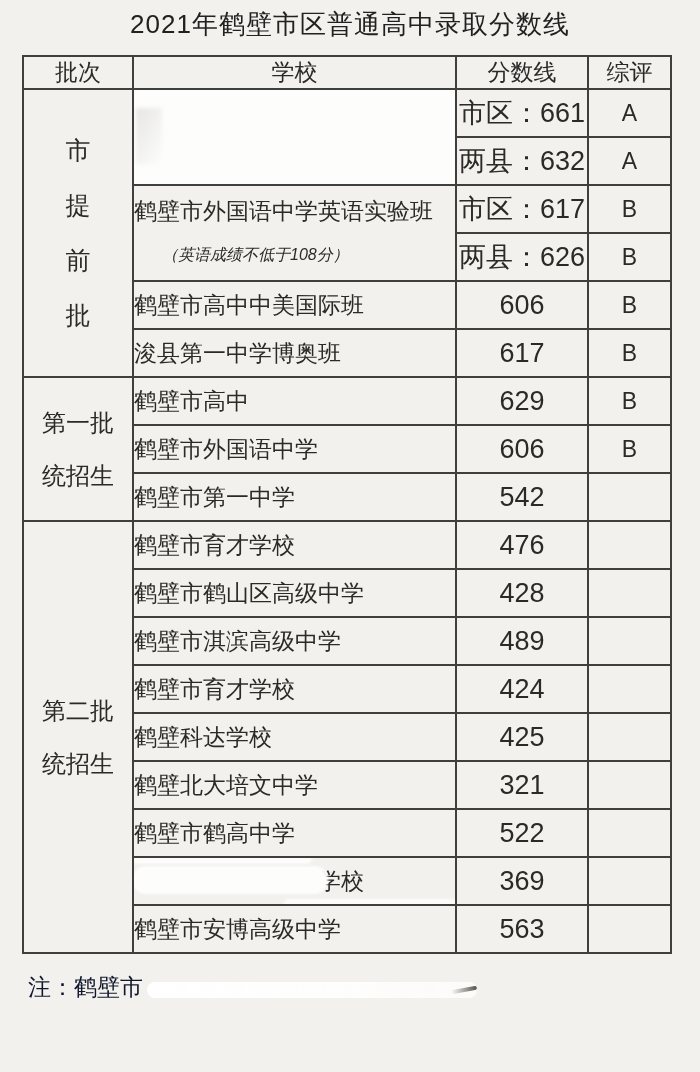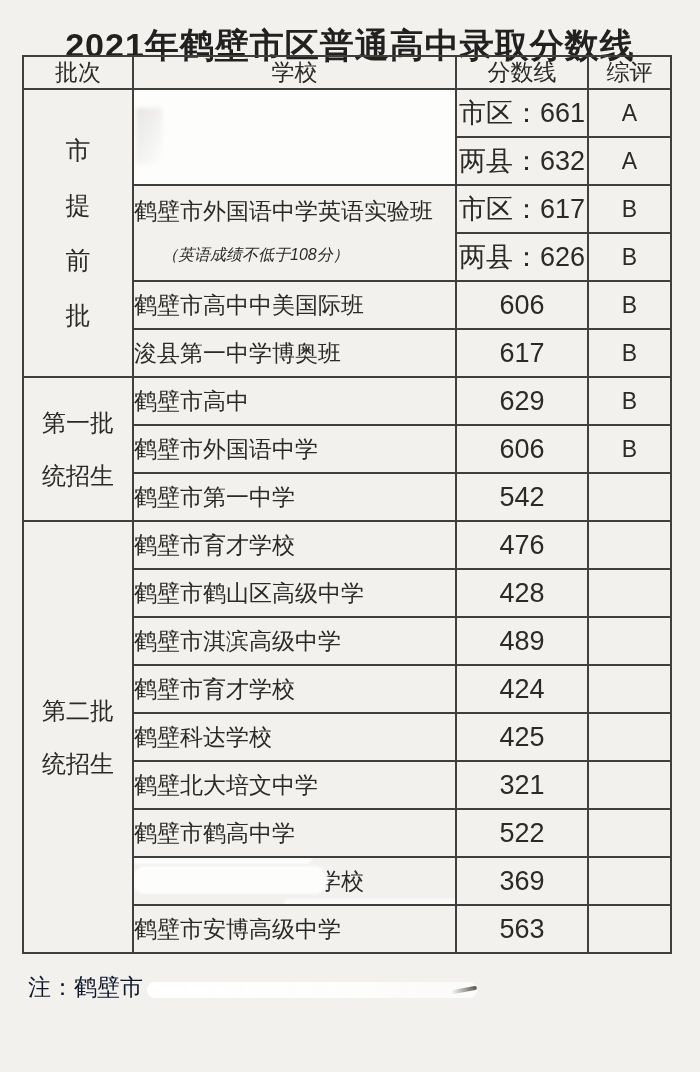--- a/index.html
+++ b/index.html
@@ -3,23 +3,22 @@
 <meta charset="utf-8">
 <style>
   html,body { margin:0; padding:0; }
   body { font-family:"Liberation Sans","DejaVu Sans",sans-serif; background:#e8e6e3; }
   .page {
     position:relative; width:700px; height:1072px; margin:0 auto;
     background:#f3f1ee; color:#2b2a28; overflow:hidden;
   }
   .title {
     position:absolute; top:7px; left:0; width:100%;
-    text-align:center; font-size:34px; font-weight:bold; letter-spacing:1px;
+    text-align:center; font-size:26px; font-weight:normal; letter-spacing:1px;
     color:#222120;
-    margin-top:16px;
   }
   table.score-table {
     position:absolute; left:22px; top:55px;
     border-collapse:collapse; table-layout:fixed; width:648px;
   }
   .score-table td, .score-table th {
     border:2px solid #403f3d; padding:0; font-weight:normal;
     color:#2b2a28; overflow:hidden;
   }
   tr.hdr { height:32px; }

